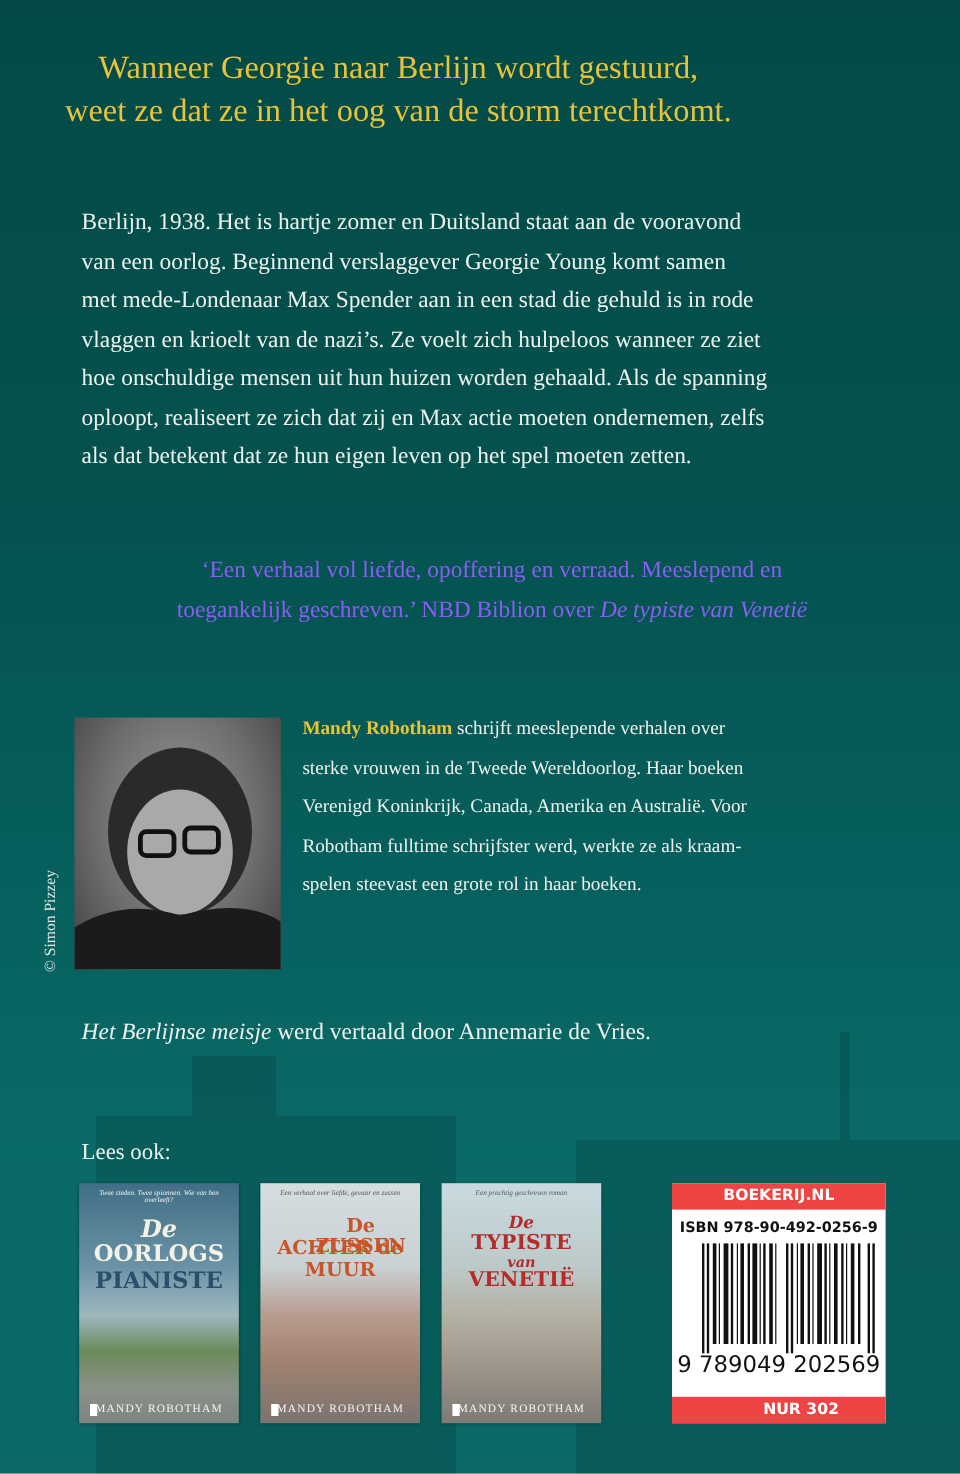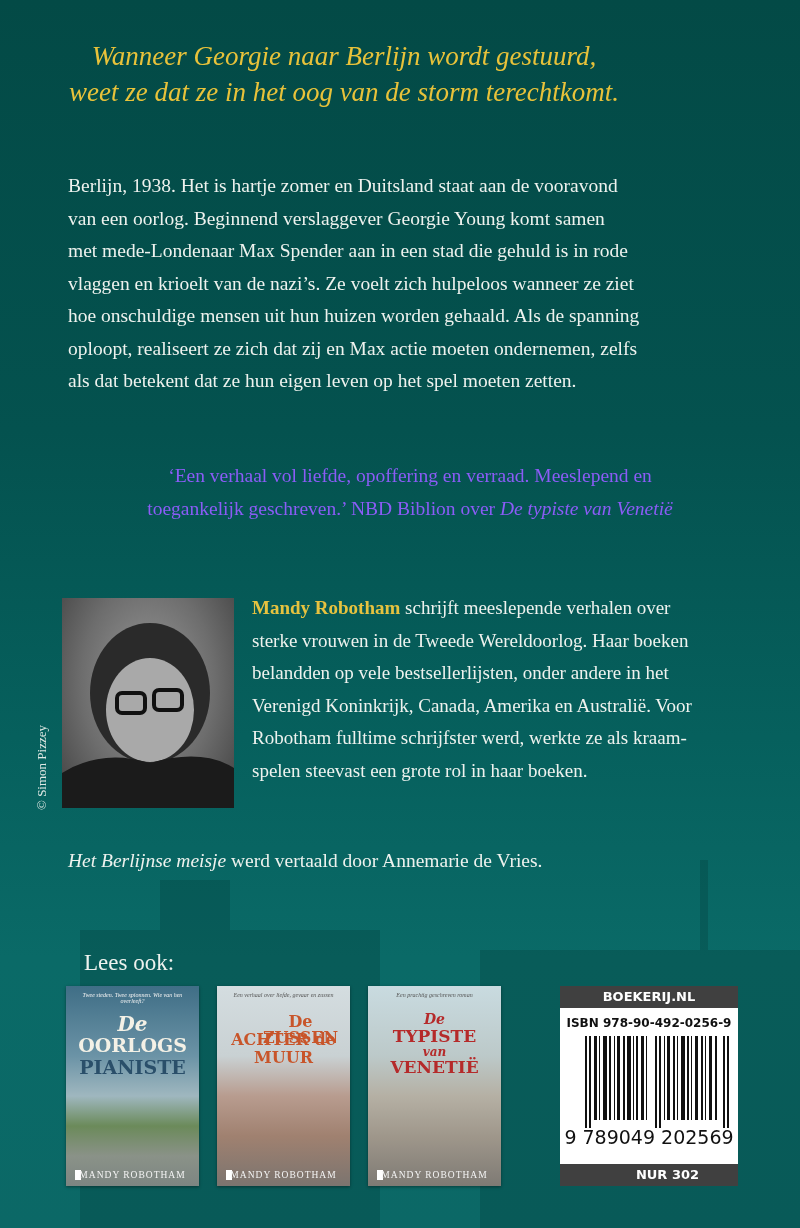--- a/index.html
+++ b/index.html
@@ -4,21 +4,21 @@
 <style>
   html, body { margin:0; padding:0; }
   body {
     width:800px; height:1228px; overflow:hidden; position:relative;
     background: linear-gradient(180deg, #034a46 0%, #04524f 35%, #06605d 60%, #0a6a67 78%, #0b6866 100%);
     font-family: "Liberation Serif", "DejaVu Serif", serif;
   }
   .bg-skyline { position:absolute; left:0; top:860px; width:800px; height:368px; opacity:.22; }
   .tagline {
     position:absolute; top:38px; left:0; width:664px; text-align:center;
-    color:#e8c23a; font-style:italic; font-size:27px; line-height:36px;margin-left:12px;
+    color:#e8c23a; font-size:27px; line-height:36px;
   }
   .blurb {
     position:absolute; top:170px; left:68px; width:680px;
     color:#eef2ee; font-size:19.5px; line-height:32.5px;
   }
   .quote {
     position:absolute; top:460px; left:60px; width:700px; text-align:center;
     color:#8b5cf6; font-size:19.5px; line-height:32.5px;
   }
   .quote i { font-style:italic; }
@@ -26,44 +26,44 @@
     position:absolute; left:62px; top:598px; width:172px; height:210px;
     background: radial-gradient(ellipse at 50% 40%, #9a9a9a 0%, #6d6d6d 55%, #3f3f3f 100%);
     overflow:hidden;
   }
   .credit {
     position:absolute; left:34px; top:810px; transform-origin:0 0; transform:rotate(-90deg);
     color:#dfe8e4; font-size:13px; white-space:nowrap;
   }
   .bio {
     position:absolute; top:592px; left:252px; width:500px;
-    color:#eef2ee; font-size:19px; line-height:32.5px;
+    color:#eef2ee; font-size:16px; line-height:32.5px;
   }
   .bio b { color:#e6c23f; font-weight:bold; }
   .translator {
     position:absolute; top:850px; left:68px; color:#eef2ee; font-size:19.5px;
   }
   .translator i { font-style:italic; }
-  .lees { position:absolute; top:950px; left:84px; color:#eef2ee; font-size:23px; }
+  .lees { position:absolute; top:950px; left:68px; color:#eef2ee; font-size:19px; }
   .book {
     position:absolute; top:986px; width:133px; height:200px; overflow:hidden;
     box-shadow:0 1px 3px rgba(0,0,0,.4);
   }
   .book .tag { position:absolute; top:6px; left:6px; right:6px; text-align:center; font-size:6px; font-style:italic; color:#f3f3f3; }
   .book .t { position:absolute; left:0; right:0; text-align:center; font-family:"DejaVu Serif", serif; font-weight:bold; line-height:1; }
   .book .author { position:absolute; bottom:6px; left:0; right:0; text-align:center; font-size:9.5px; letter-spacing:1px; color:#f4f4f4; }
   .book .pub { position:absolute; bottom:6px; left:9px; width:6px; height:10px; background:#fff; }
   .b1 { left:66px; background: linear-gradient(180deg,#3f6e86 0%,#6b93a6 35%,#9fb7bf 55%,#6b8a5a 70%,#8a9288 85%,#7d8582 100%); }
   .b2 { left:217px; background: linear-gradient(180deg,#d4dde0 0%,#c9d1d3 35%,#b89c8f 55%,#a08170 75%,#7b746f 100%); }
   .b3 { left:368px; background: linear-gradient(180deg,#c9dbe0 0%,#bcc9c9 35%,#b5b0a4 55%,#9f978b 75%,#7e7a74 100%); }
   .barcode-box {
     position:absolute; left:560px; top:986px; width:178px; height:200px; background:#fff;
   }
   .bc-top, .bc-bot {
-    position:absolute; left:0; right:0; height:22px; background:#404040; color:#fff;
+    position:absolute; left:0; right:0; height:22px; background:#ef4444; color:#fff;
     font-family:"DejaVu Sans", sans-serif; font-weight:bold; font-size:13px; text-align:center; line-height:22px;
   }
   .bc-top { top:0; } .bc-bot { bottom:0;padding-left:37px; }
   .isbn { position:absolute; top:30px; left:0; right:0; text-align:center; font-family:"DejaVu Sans", sans-serif; font-weight:bold; font-size:12px; color:#111; }
   .bars { position:absolute; top:50px; left:25px; width:148px; height:92px; }
   .digits { position:absolute; top:140px; left:0; right:0; text-align:center; font-family:"DejaVu Sans", sans-serif; font-size:19px; color:#111; letter-spacing:0px; }
 </style>
 </head>
 <body>
 
@@ -101,21 +101,20 @@
     <rect x="55" y="95" width="28" height="20" rx="5" fill="none" stroke="#111" stroke-width="4"></rect>
     <rect x="92" y="92" width="28" height="20" rx="5" fill="none" stroke="#111" stroke-width="4"></rect>
     <path d="M0 210 L0 175 Q40 150 88 165 Q140 150 172 170 L172 210 Z" fill="#1b1b1b"></path>
   </svg>
 </div>
 <div class="credit">© Simon Pizzey</div>
 
 <div class="bio">
   <div><b>Mandy Robotham</b><span> schrijft meeslepende verhalen over</span></div>
   <div>sterke vrouwen in de Tweede Wereldoorlog. Haar boeken</div>
-  <div>belandden op vele bestsellerlijsten, onder andere in het</div>
   <div>Verenigd Koninkrijk, Canada, Amerika en Australië. Voor</div>
   <div>Robotham fulltime schrijfster werd, werkte ze als kraam-</div>
   <div>spelen steevast een grote rol in haar boeken.</div>
 </div>
 
 <div class="translator"><i>Het Berlijnse meisje</i><span> werd vertaald door Annemarie de Vries.</span></div>
 
 <div class="lees">Lees ook:</div>
 
 <div class="book b1">

